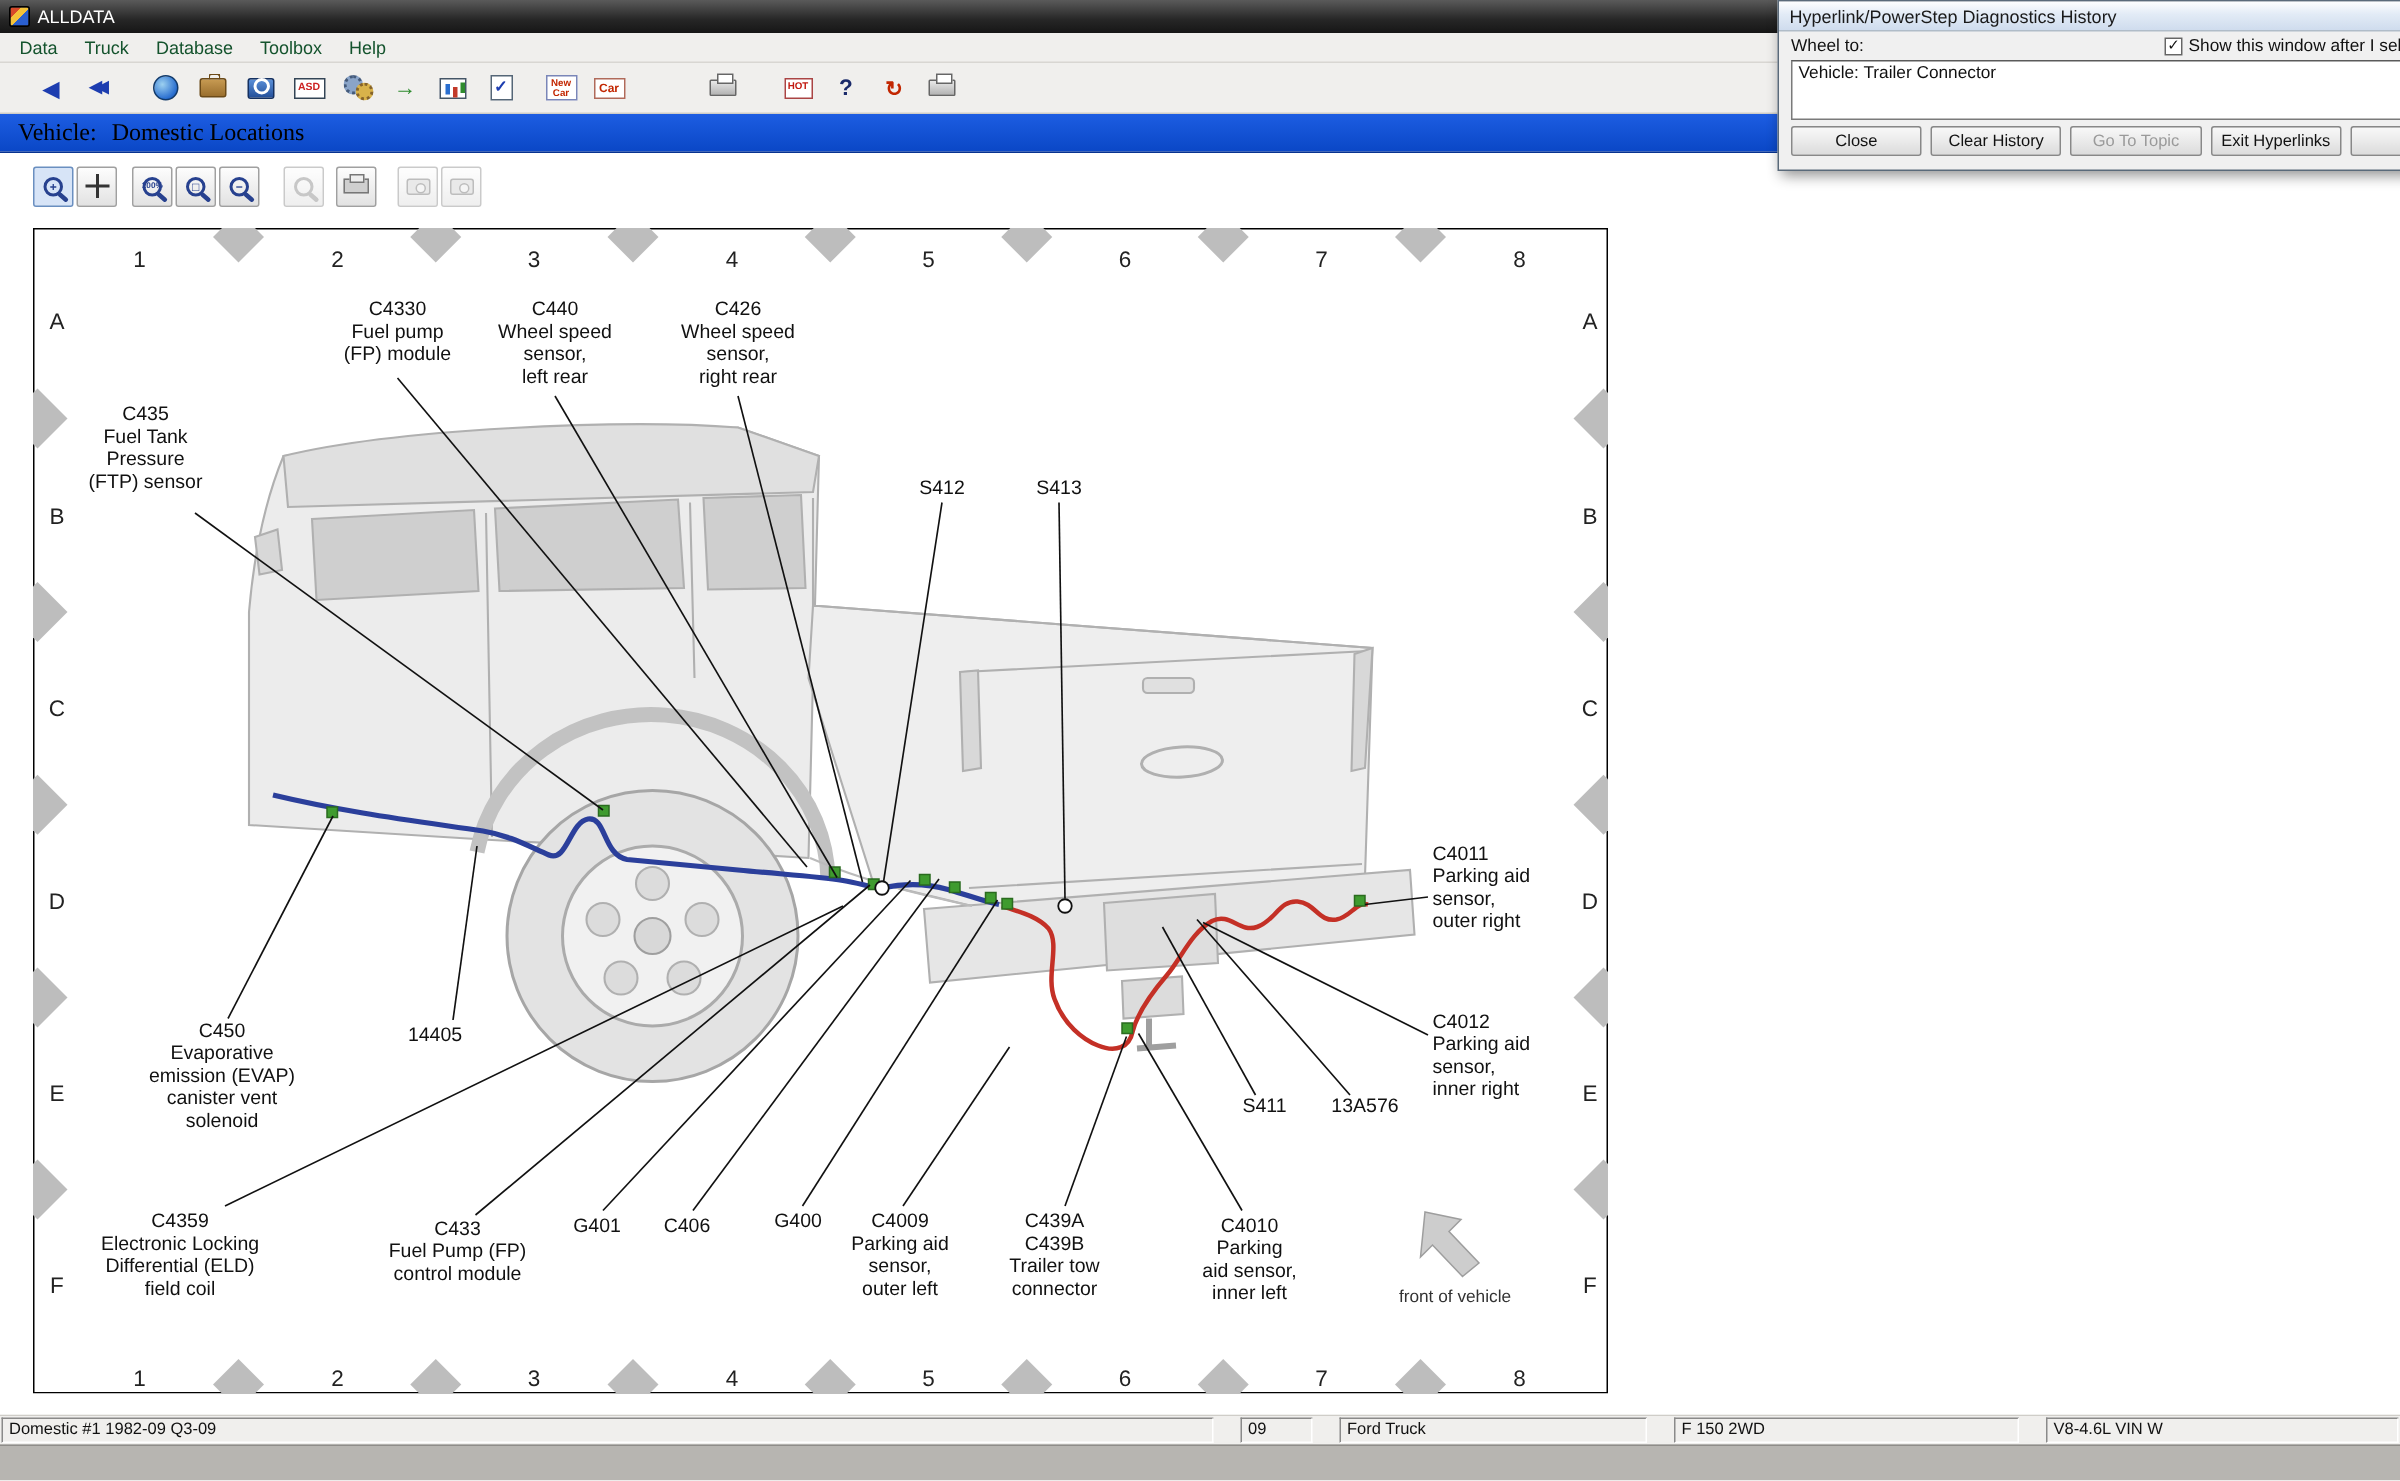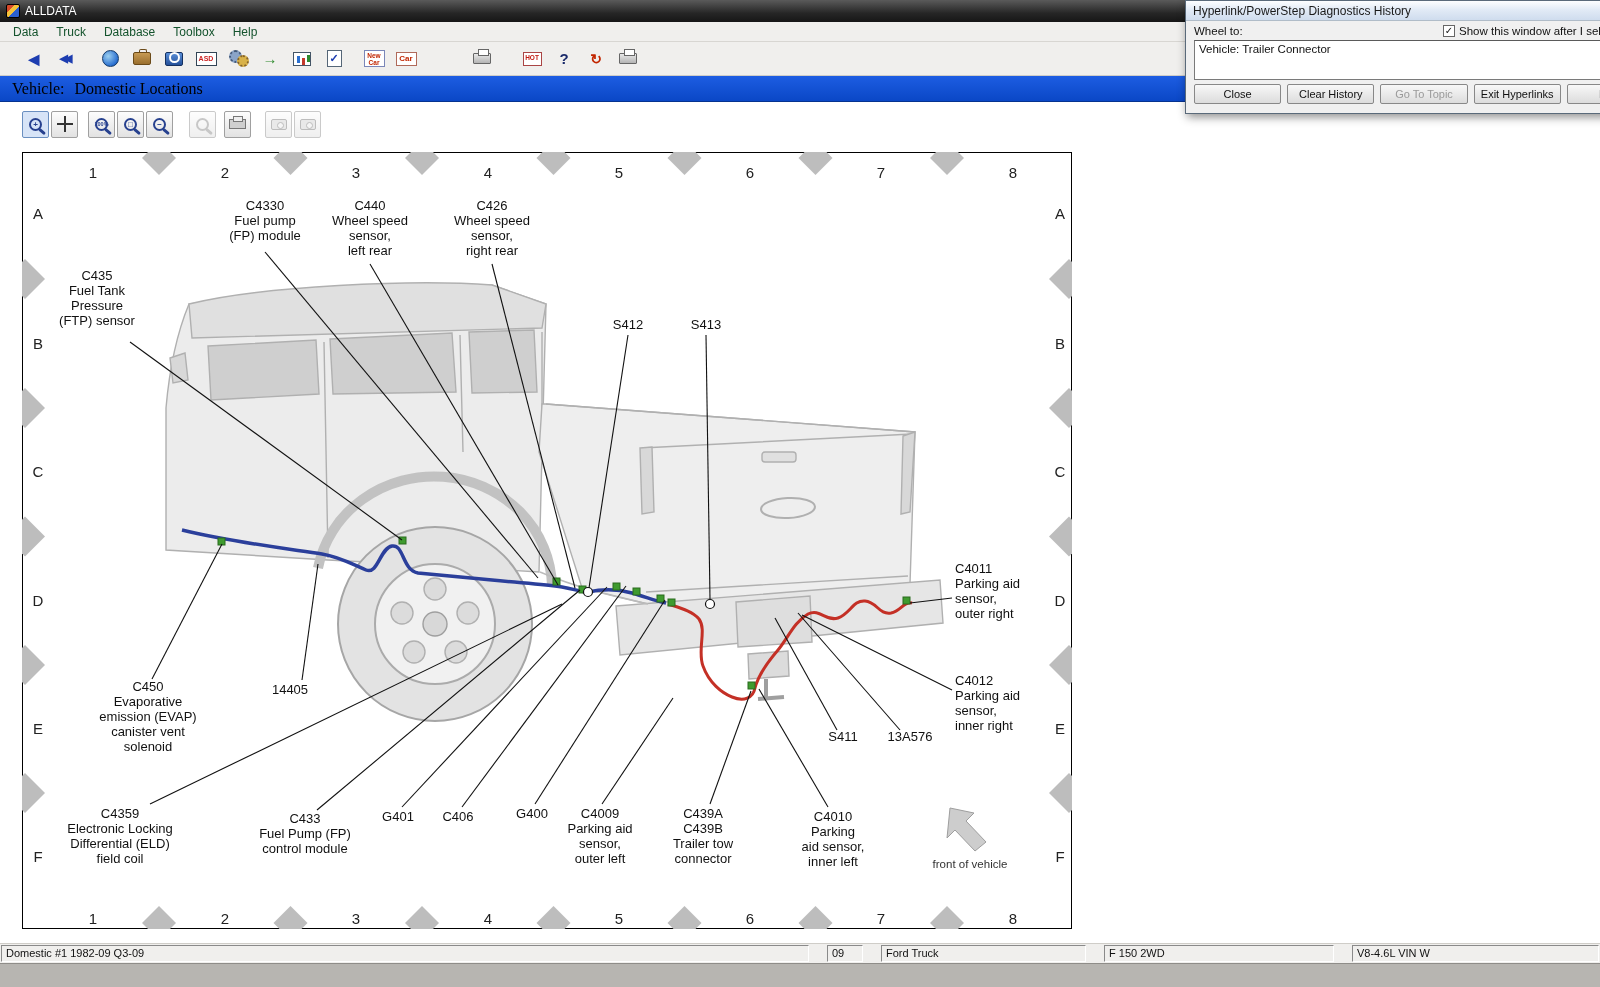--- a/index.html
+++ b/index.html
@@ -389,21 +389,21 @@
             <text x="811" y="669" text-anchor="middle" class="callout"><tspan x="811" dy="0">C4010</tspan><tspan x="811" dy="15">Parking</tspan><tspan x="811" dy="15">aid sensor,</tspan><tspan x="811" dy="15">inner left</tspan></text>
             <text x="821" y="589" text-anchor="middle" class="callout"><tspan x="821" dy="0">S411</tspan></text>
             <text x="888" y="589" text-anchor="middle" class="callout"><tspan x="888" dy="0">13A576</tspan></text>
           </g>
       </svg>
     </div>
   </div>
 
   <div class="statusbar">
       <div class="sfield" style="width: 808px;">Domestic #1 1982-09 Q3-09</div>
-      <div class="sfield" style="width: 36px;">09</div>
+      <div class="sfield" style="width: 48px;">09</div>
       <div class="sfield" style="width: 205px;">Ford Truck</div>
       <div class="sfield" style="width: 230px;">F 150 2WD</div>
       <div class="sfield" style="flex: 1 1 0%;">V8-4.6L VIN W</div>
     </div>
   <div class="bottomstrip"></div>
 
   <div class="dlg">
     <div class="dlg-title">Hyperlink/PowerStep Diagnostics History</div>
     <div class="dlg-body">
       <div class="dlg-row">

